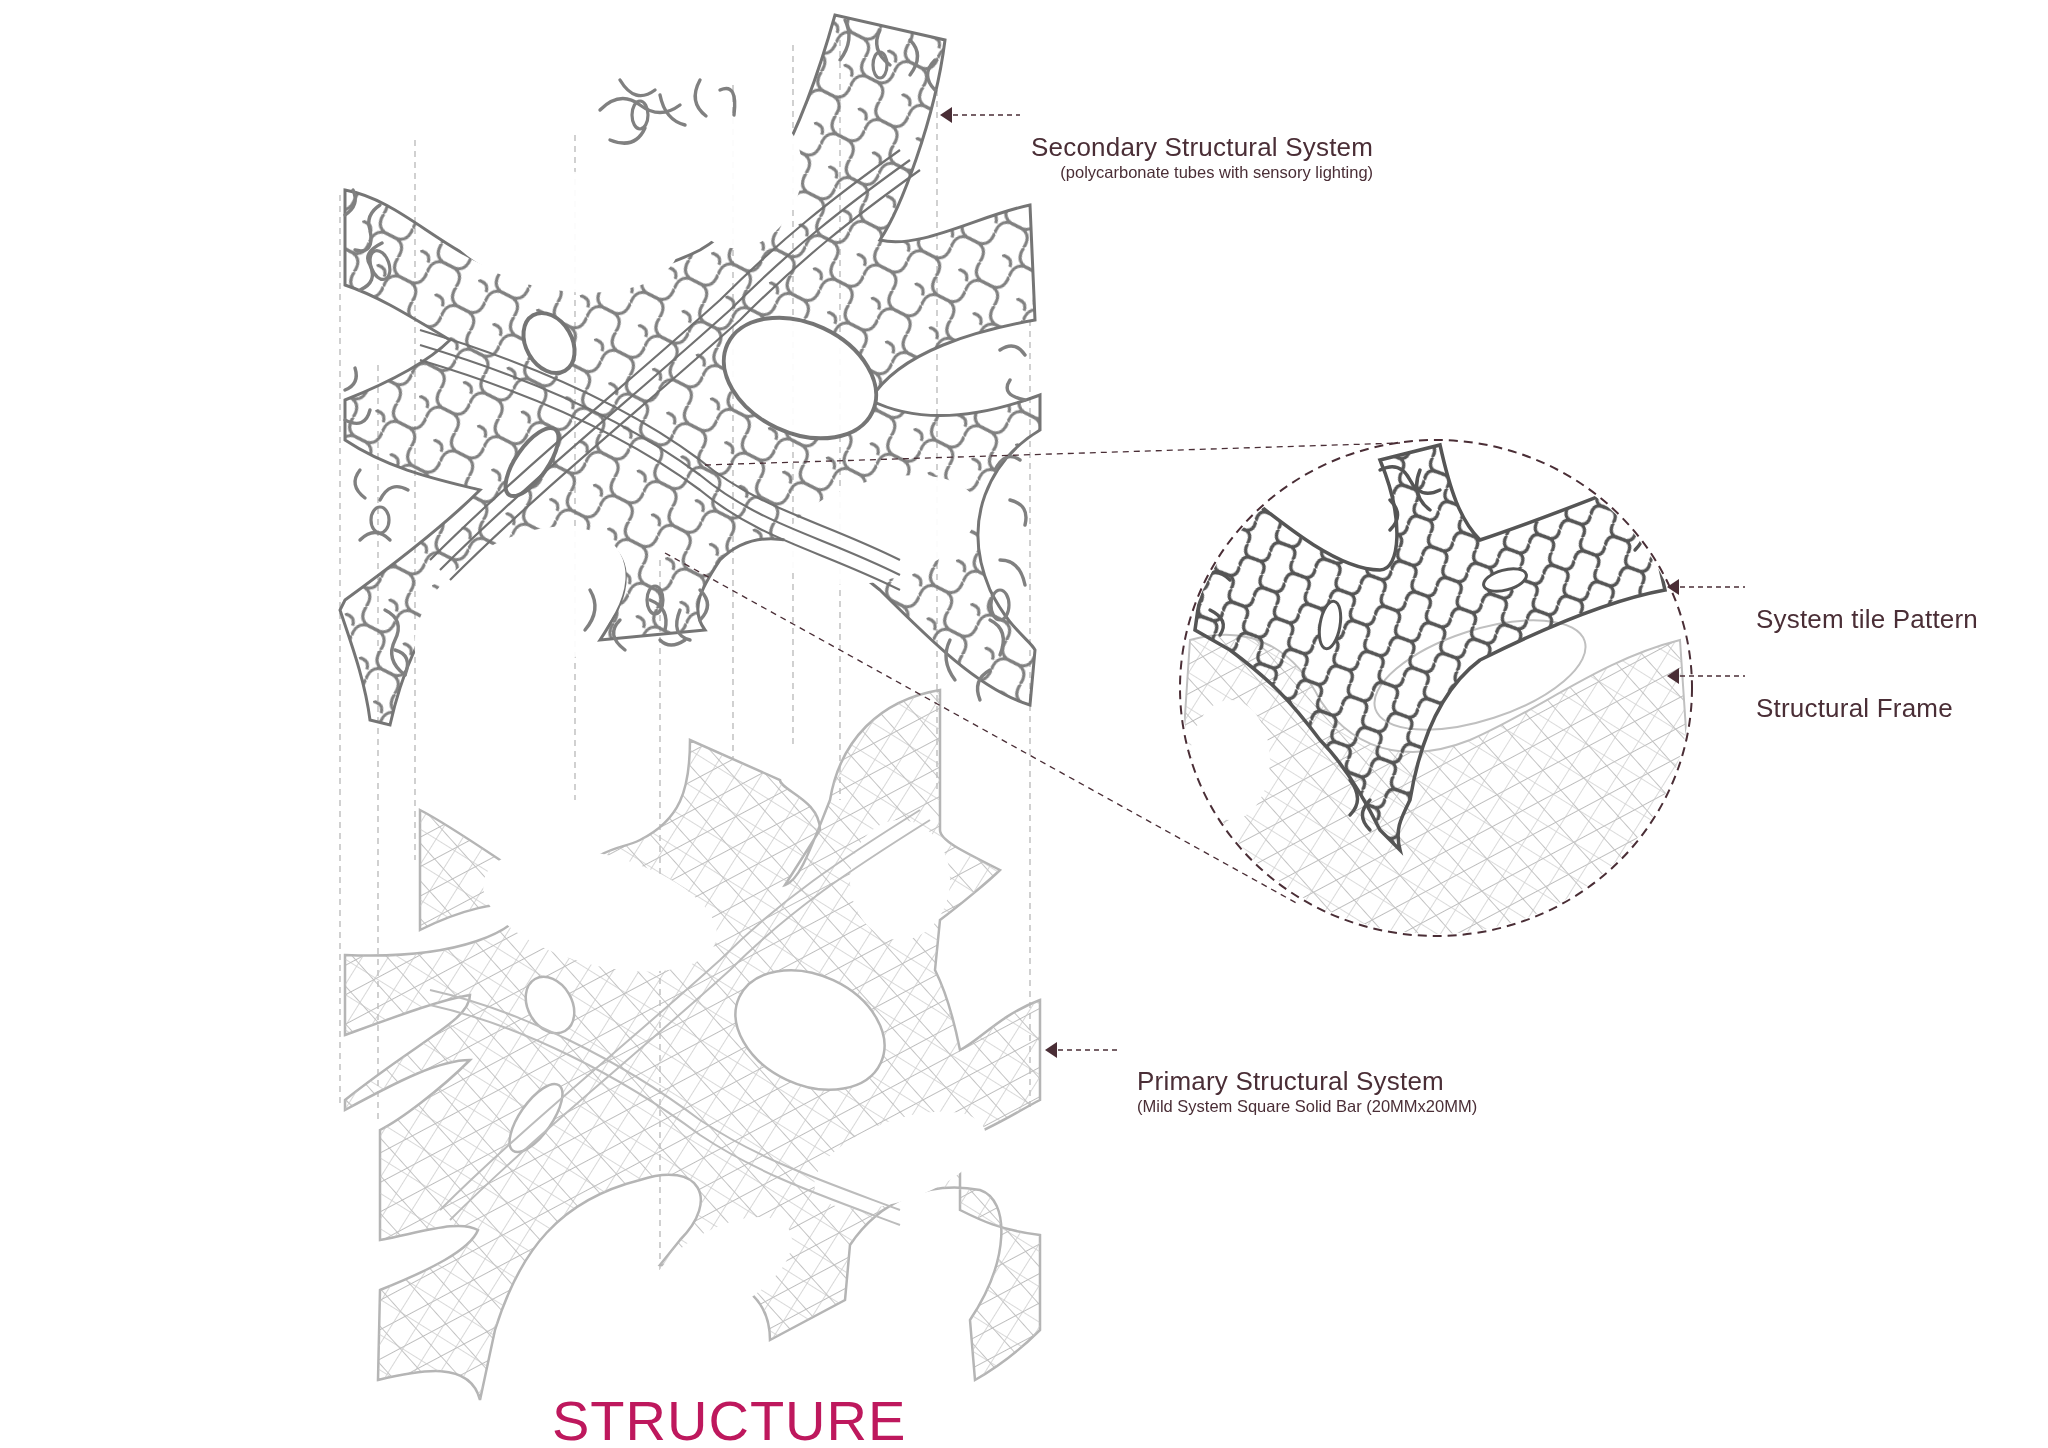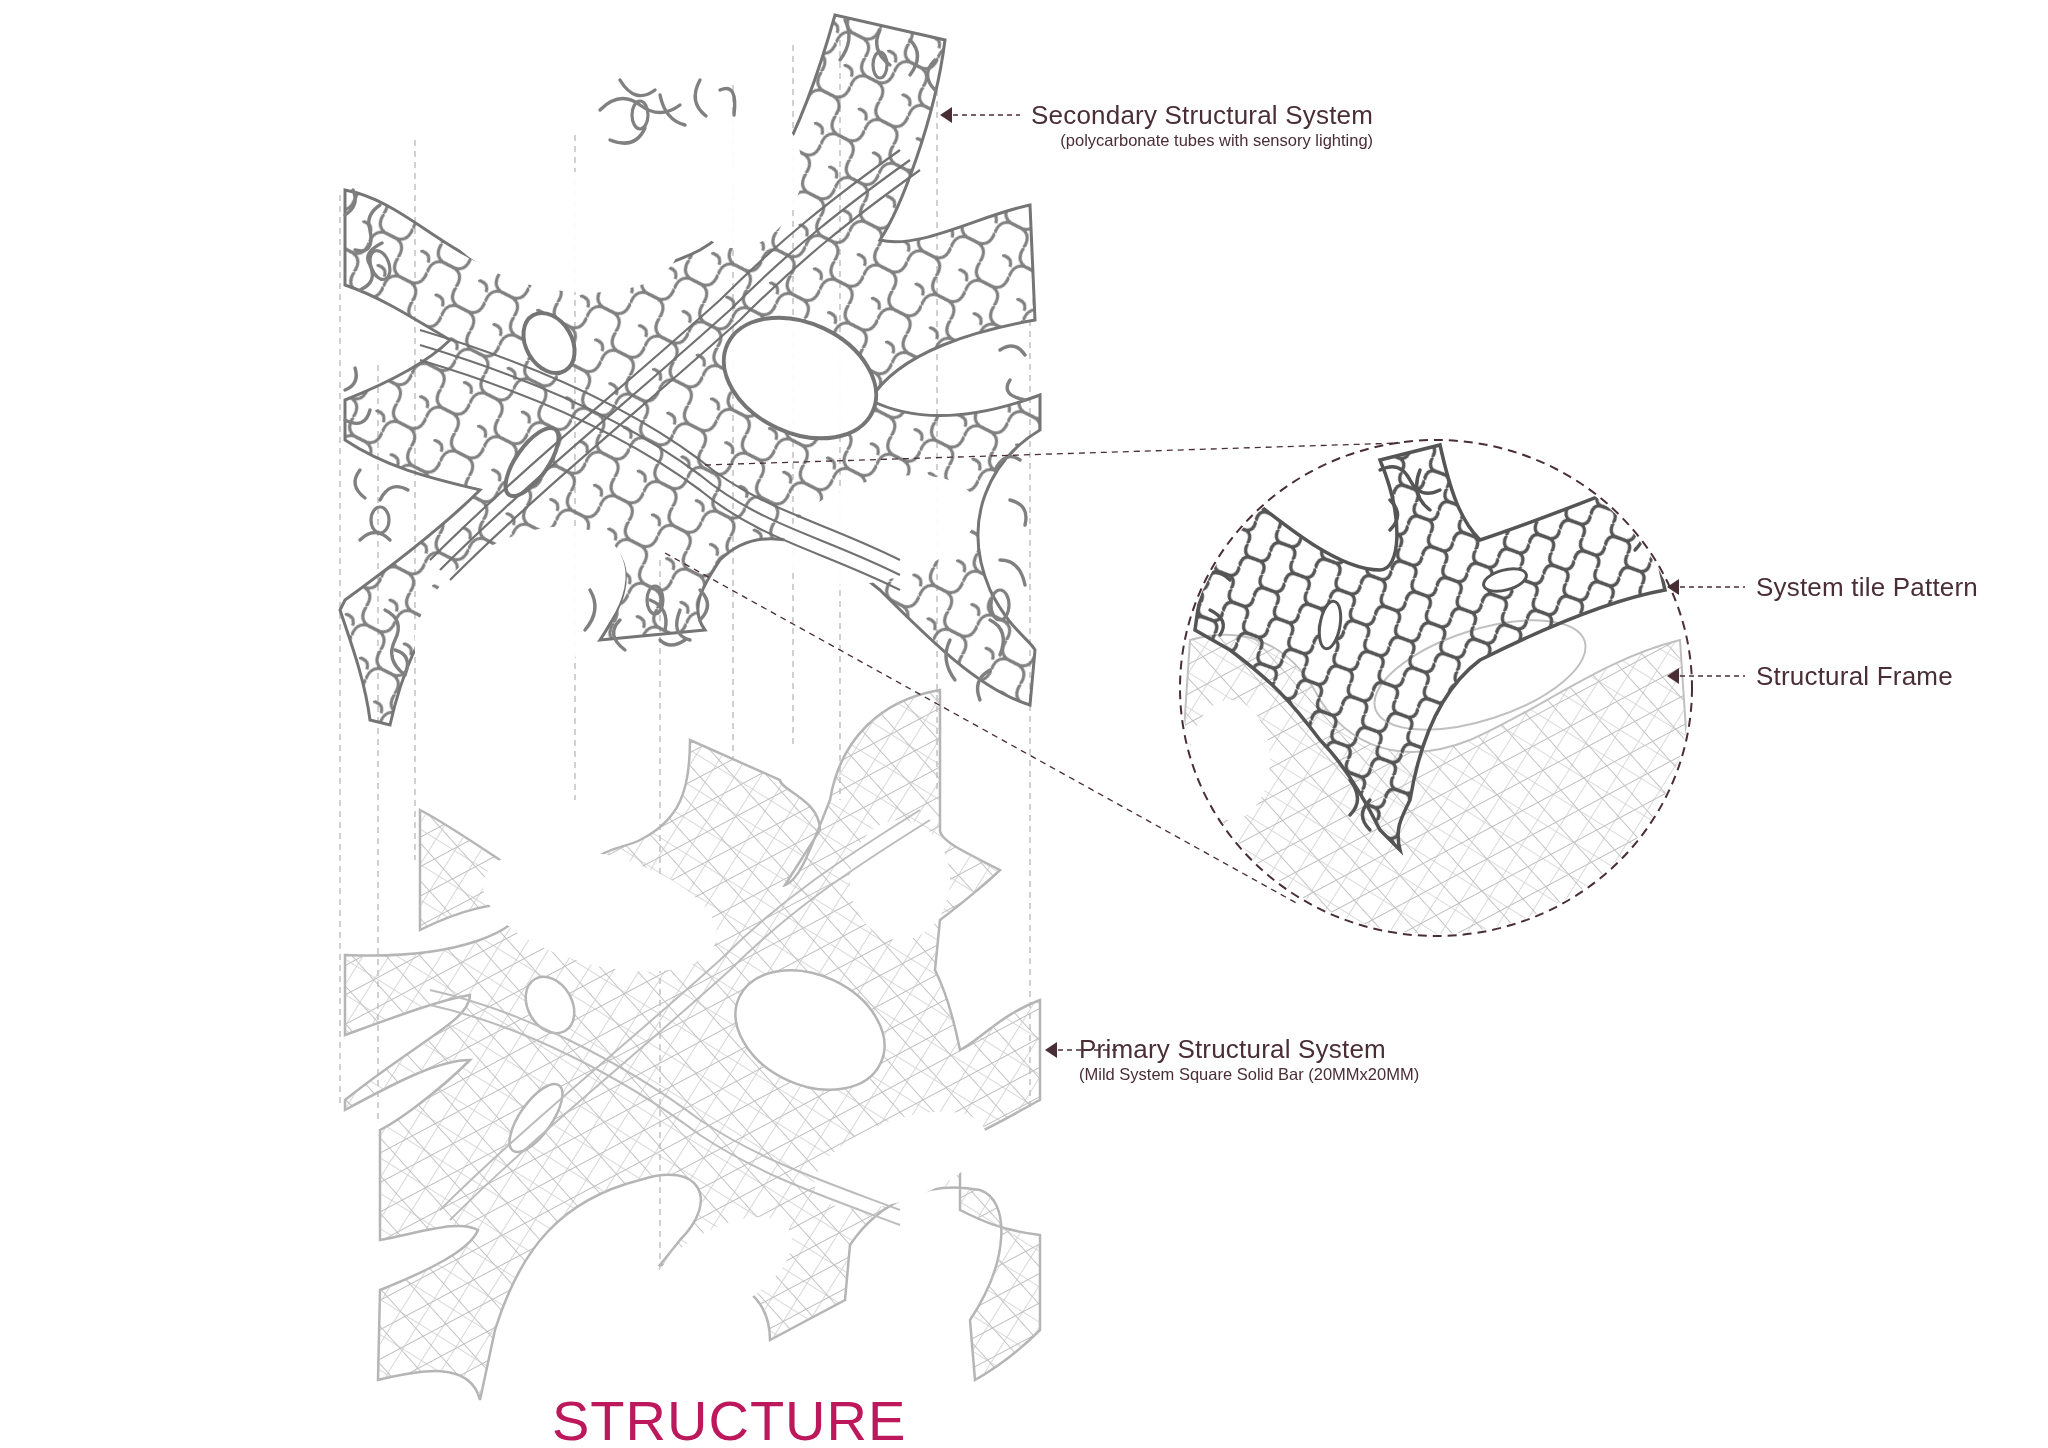--- a/index.html
+++ b/index.html
@@ -1,20 +1,20 @@
 <!DOCTYPE html>
 <html><head>
 <meta charset="utf-8">
 <style>
   html, body { margin: 0; padding: 0; background: #ffffff; }
   body { width: 2048px; height: 1448px; position: relative; overflow: hidden;
          font-family: "Liberation Sans", "DejaVu Sans", sans-serif; }
   #art { position: absolute; left: 0; top: 0; width: 2048px; height: 1448px; }
   .label { position: absolute; color: #4a2e36; white-space: nowrap; }
-  .label .title { font-size: 26px; line-height: 30px; letter-spacing: 0.2px; }
+  .label .title { font-size: 26px; line-height: 30px; letter-spacing: 0.2px; margin-top: 32px; }
   .label .sub { font-size: 16.5px; line-height: 20px; text-align: right; }
   #structure-title { position: absolute; left: 552px; top: 1388px; font-size: 56px;
          letter-spacing: 1px; color: #be185d; font-family: "Liberation Sans", sans-serif; }
 </style>
 </head>
 <body>
 
 <svg id="art" xmlns="http://www.w3.org/2000/svg" viewBox="0 0 2048 1448">
   <defs>
 
@@ -263,18 +263,18 @@
 </div>
 
 <div class="label" style="left:1756px; top:572px;">
   <div class="title">System tile Pattern</div>
 </div>
 
 <div class="label" style="left:1756px; top:661px;">
   <div class="title">Structural Frame</div>
 </div>
 
-<div class="label" style="left:1079px; top:1034px;">
+<div class="label" style="left:1137px; top:1034px;">
   <div class="title">Primary Structural System</div>
   <div class="sub">(Mild System Square Solid Bar (20MMx20MM)</div>
 </div>
 
 <div id="structure-title">STRUCTURE</div>
 
 </body></html>

